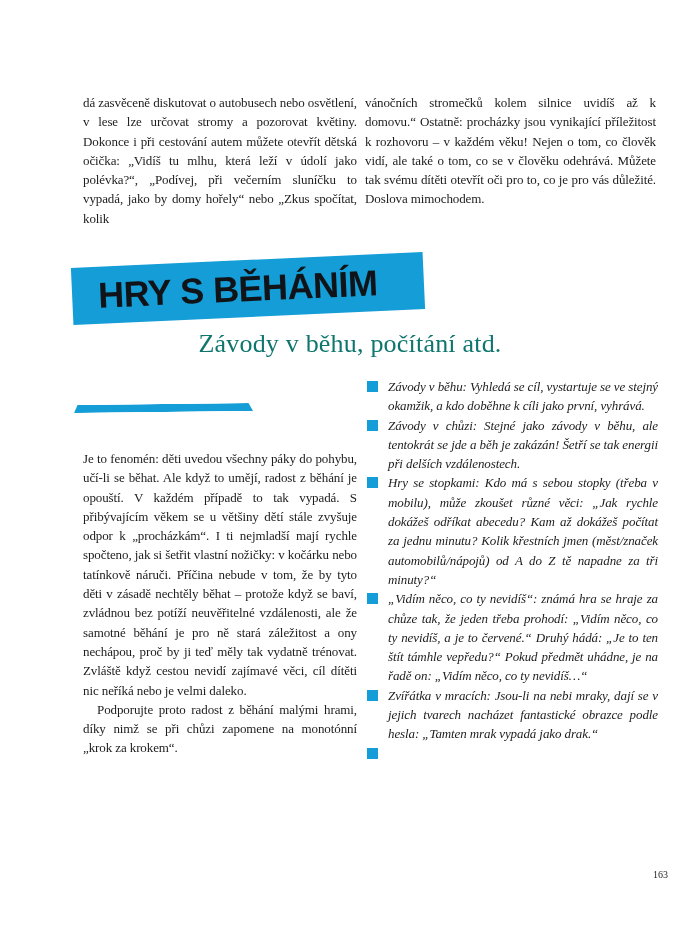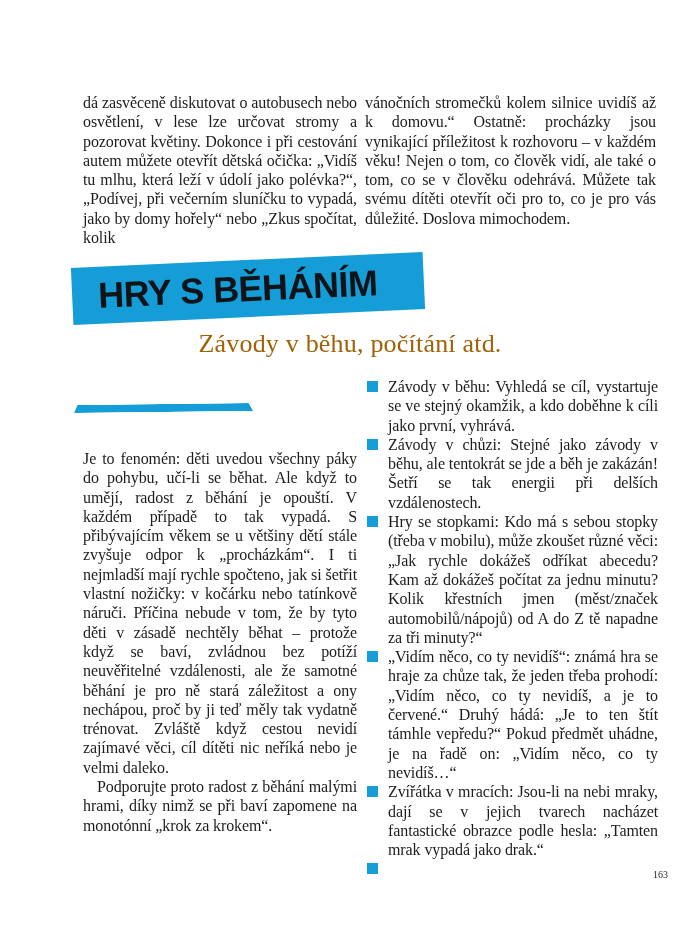--- a/index.html
+++ b/index.html
@@ -11,28 +11,28 @@
     width: 700px;
     height: 943px;
     position: relative;
     font-family: "Liberation Serif", serif;
     color: #1c1c1c;
     overflow: hidden;
   }
   .col {
     position: absolute;
     text-align: justify;
-    font-size: 16px;
+    font-size: 13px;
     line-height: 19.3px;
     letter-spacing: -0.1px;
   }
   .intro-left  { left: 83px;  top: 93px;  width: 274px; }
   .intro-right { left: 365px; top: 93px;  width: 291px; }
   .body-left   { left: 83px;  top: 430px; width: 274px; margin-top: 19px; }
-  .body-right  { left: 367px; top: 377px; width: 291px; }
+  .body-right  { left: 367px; top: 377px; width: 291px; font-style: italic; }
 
   .banner {
     position: absolute;
     left: 72px;
     top: 260px;
     width: 352px;
     height: 57px;
     background: #149dd6;
     transform: rotate(-2.6deg);
     transform-origin: 50% 50%;
@@ -48,21 +48,21 @@
     padding-left: 26px;
     white-space: nowrap;
   }
   .subtitle {
     position: absolute;
     left: 0;
     top: 329px;
     width: 700px;
     text-align: center;
     font-size: 26px;
-    color: #a16207;
+    color: #0f766e;
     letter-spacing: 0.2px;
   }
   .accent-strip {
     position: absolute;
     left: 74px;
     top: 404px;
     width: 179px;
     height: 8px;
     background: #149dd6;
     clip-path: polygon(2% 0%, 97.5% 0%, 100% 100%, 0% 100%);
@@ -107,21 +107,21 @@
 <div class="banner">
   <span class="banner-title">HRY S BĚHÁNÍM</span>
 </div>
 
 <div class="subtitle">Závody v běhu, počítání atd.</div>
 
 <div class="accent-strip"></div>
 
 <div class="col body-left">
   <p class="para">Je to fenomén: děti uvedou všechny páky do pohybu, učí-li se běhat. Ale když to umějí, radost z běhání je opouští. V každém případě to tak vypadá. S přibývajícím věkem se u většiny dětí stále zvyšuje odpor k „procházkám“. I ti nejmladší mají rychle spočteno, jak si šetřit vlastní nožičky: v kočárku nebo tatínkově náruči. Příčina nebude v tom, že by tyto děti v zásadě nechtěly běhat – protože když se baví, zvládnou bez potíží neuvěřitelné vzdálenosti, ale že samotné běhání je pro ně stará záležitost a ony nechápou, proč by ji teď měly tak vydatně trénovat. Zvláště když cestou nevidí zajímavé věci, cíl dítěti nic neříká nebo je velmi daleko.</p>
-  <p class="para-indent">Podporujte proto radost z běhání malými hrami, díky nimž se při baví zapomene na monotónní „krok za krokem“.</p>
+  <p class="para-indent">Podporujte proto radost z běhání malými hrami, díky nimž se při chůzi zapomene na monotónní „krok za krokem“.</p>
 </div>
 
 <div class="col body-right">
   <ul class="games-list">
     <li>
       <span class="bullet-square"></span>
       <span>Závody v běhu: Vyhledá se cíl, vystartuje se ve stejný okamžik, a kdo doběhne k cíli jako první, vyhrává.</span>
     </li>
     <li>
       <span class="bullet-square"></span>

